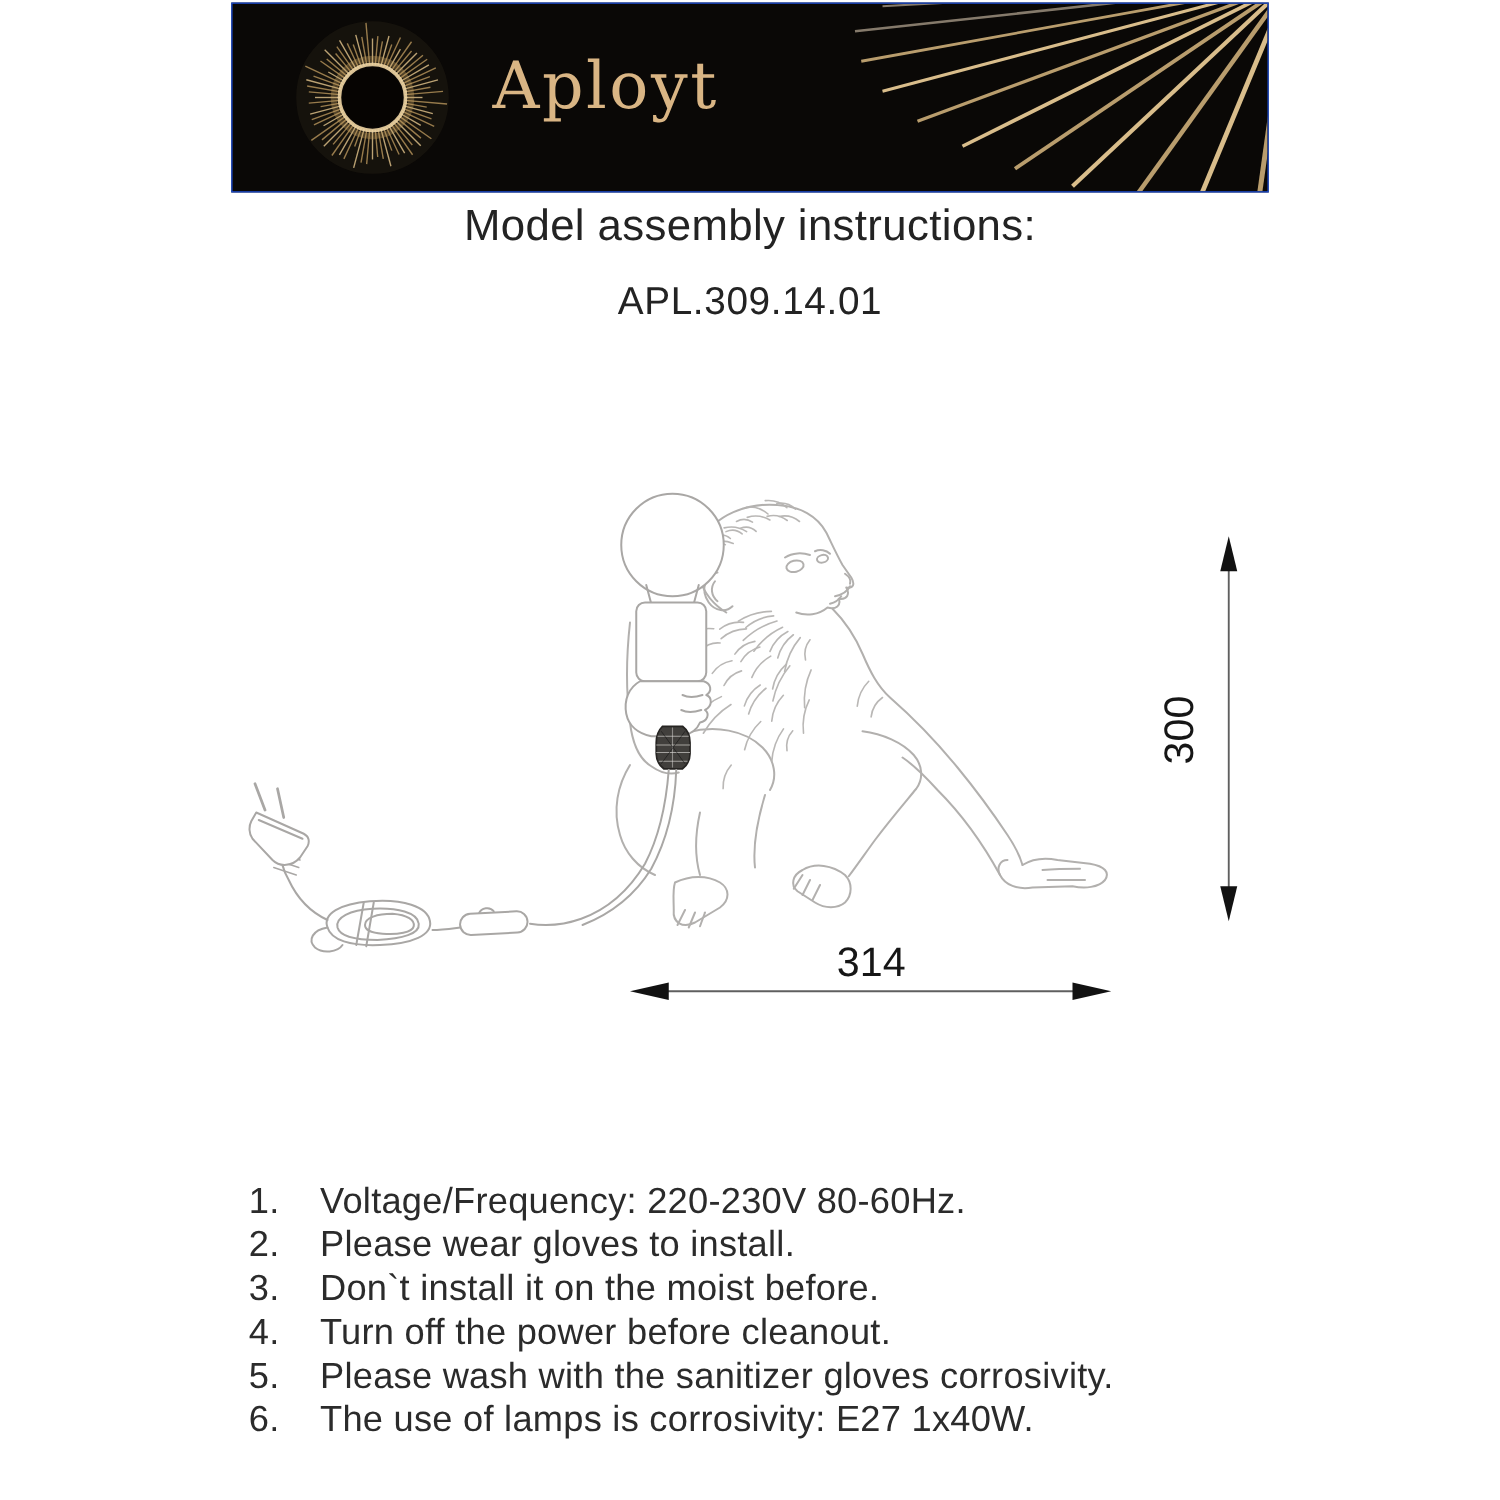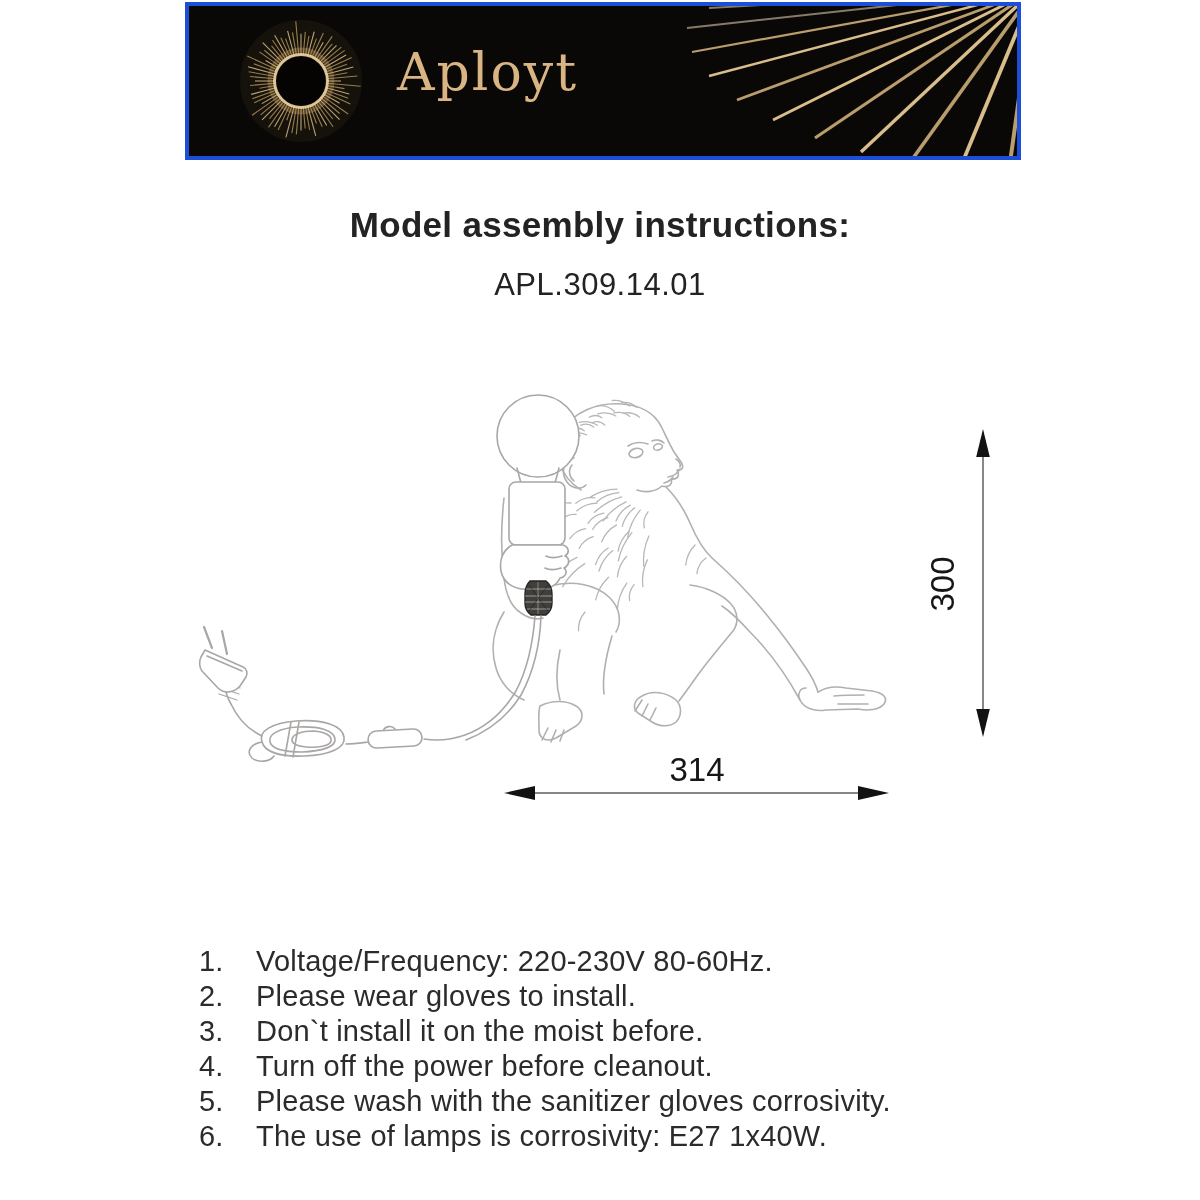--- a/index.html
+++ b/index.html
@@ -1,28 +1,28 @@
 <!DOCTYPE html>
 <html><head>
 <meta charset="utf-8">
 <style>
   html,body{margin:0;padding:0;background:#ffffff;}
   .page{position:relative;width:1200px;height:1200px;background:#ffffff;overflow:hidden;
         font-family:"Liberation Sans",sans-serif;}
 
   
   .banner{position:absolute;left:185px;top:2px;width:828px;height:150px;
-          background:#0a0806;border:4px solid #1d4ed8;overflow:hidden;}
+          background:#0a0806;border:1px solid #1d4ed8;overflow:hidden;}
   .banner svg{position:absolute;left:0;top:0;}
   .brand-name{position:absolute;left:208px;top:40px;font-family:"DejaVu Serif",serif;
           font-size:52px;font-weight:400;color:#d9b584;letter-spacing:2px;line-height:1;}
 
   
   .title-block{position:absolute;left:0;top:161px;width:100%;text-align:center;color:#232323;}
-  .title-line{font-size:35px;font-weight:700;letter-spacing:0.3px;line-height:1.15;margin-top:44px;}
+  .title-line{font-size:35px;font-weight:400;letter-spacing:0.3px;line-height:1.15;}
   .model-line{font-size:31px;font-weight:500;letter-spacing:0.5px;line-height:1.2;margin-top:21px;}
 
   
   .diagram{position:absolute;left:0;top:0;width:1200px;height:1200px;}
   .dim-label{font-family:"Liberation Sans",sans-serif;font-size:33px;fill:#161616;}
 
   
   .instructions{position:absolute;left:199px;top:944px;color:#2b2b2b;}
   .instr-row{display:flex;font-size:29px;line-height:35px;letter-spacing:0.2px;}
   .instr-num{width:57px;flex:0 0 57px;}

